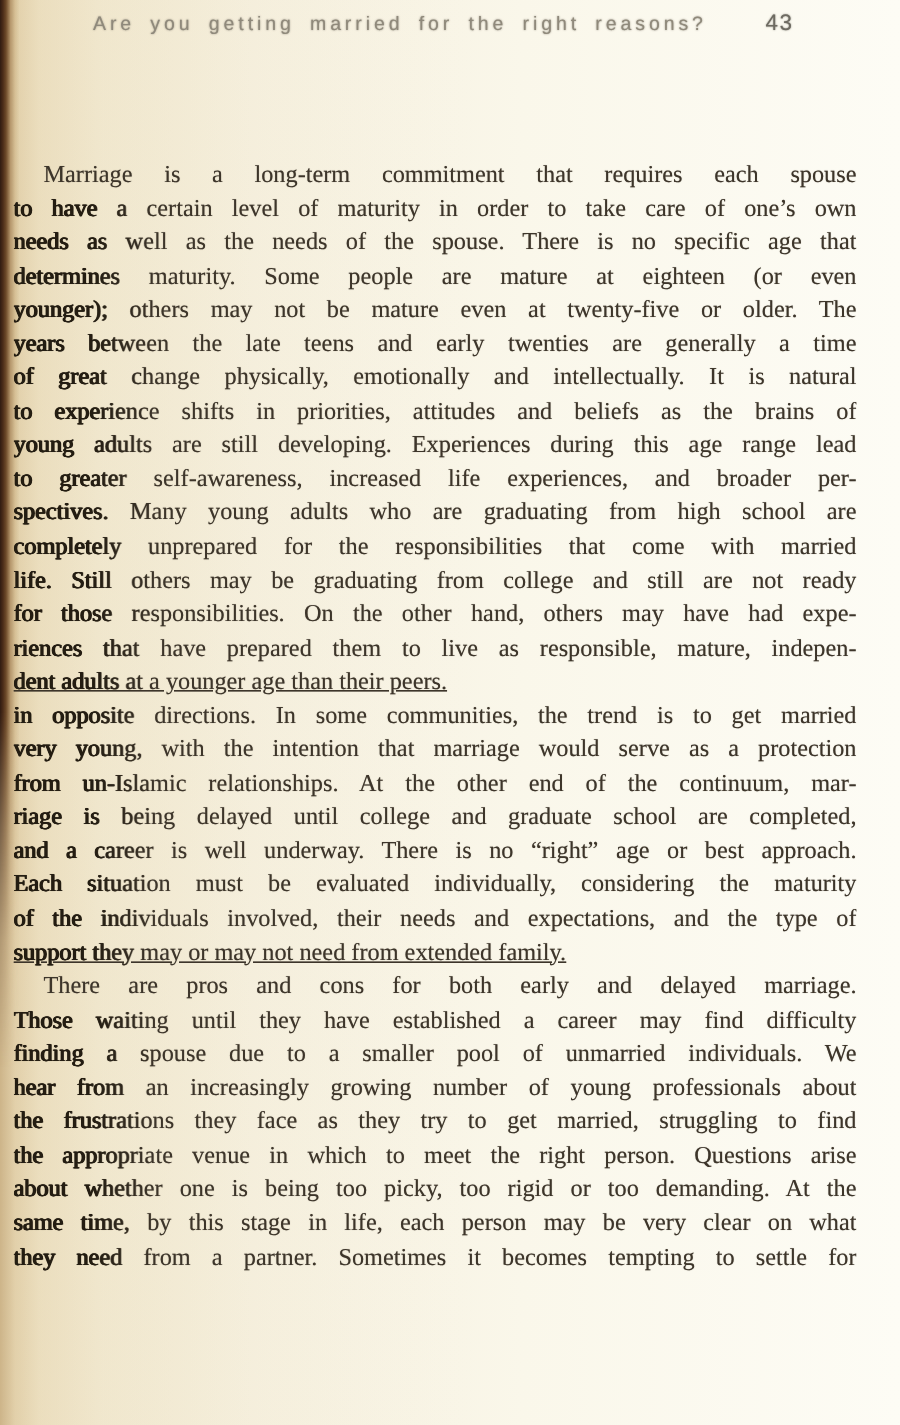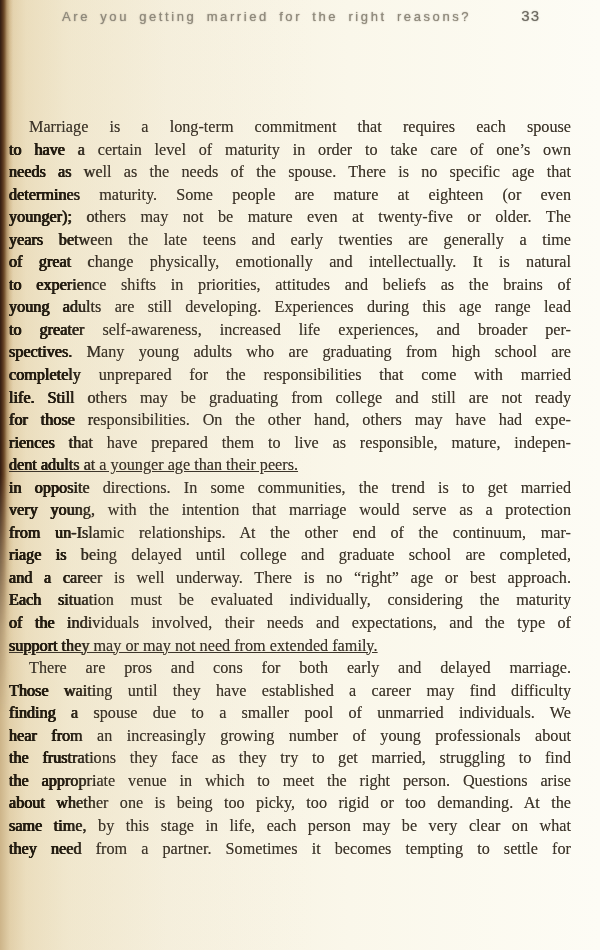--- a/index.html
+++ b/index.html
@@ -30,21 +30,21 @@
       linear-gradient(90deg, #301b11 0px, #4c2d19 2px, #6d4a29 4px,
         #97714422 8px, rgba(150,115,70,0) 13px);
     background: linear-gradient(90deg, #301b11 0px, #4c2d19 2px, #6d4a29 4px,
         rgba(151,113,68,0.55) 7px, rgba(186,152,100,0.30) 10px, rgba(150,115,70,0) 13px);
     -webkit-mask-image: linear-gradient(180deg, #000 0%, #000 50%,
         rgba(0,0,0,0.55) 58%, rgba(0,0,0,0.18) 66%, transparent 75%);
     mask-image: linear-gradient(180deg, #000 0%, #000 50%,
         rgba(0,0,0,0.55) 58%, rgba(0,0,0,0.18) 66%, transparent 75%);
   }
   .page-header {
-    position: absolute; top: 7px; left: 0; right: 4px;
+    position: absolute; top: 7px; left: 0; right: 15px;
     display: flex; align-items: baseline;
     padding-left: 62px; padding-right: 56px;
     font-family: "Liberation Sans", "DejaVu Sans", sans-serif;
   }
   .running-head {
     font-size: 13px;
     letter-spacing: 2.6px;
     word-spacing: 4px;
     color: #8f897b;
     text-shadow: 0 0 1.3px rgba(140,134,120,0.95);
@@ -61,21 +61,21 @@
     position: absolute; top: 50px; left: 14px; margin: 0;
     font-family: "Liberation Sans", "DejaVu Sans", sans-serif;
     font-size: 23px; font-weight: 400;
     letter-spacing: 1.6px; word-spacing: 5px;
     color: #282115;
     -webkit-text-stroke: 0.65px #282115;
     text-shadow: 0 0 0.7px rgba(40,33,21,0.55);
     white-space: nowrap;
   }
   .page-body {
-    position: absolute; top: 116px; left: 9px; width: 562px;
+    position: absolute; top: 105px; left: 9px; width: 562px;
     font-size: 16.2px;
     color: #3d352a;
     text-shadow: 0 0 0.55px rgba(61,53,42,0.55);
   }
   .line {
     position: relative;
     height: 22.55px;
     line-height: 22.55px;
     text-align: justify;
     text-align-last: justify;
@@ -96,21 +96,21 @@
   }
 </style>
 </head>
 <body>
 
 <div class="scan">
   <div class="left-edge"></div>
 
   <div class="page-header">
     <span class="running-head">Are you getting married for the right reasons?</span>
-    <span class="page-number">33</span>
+    <span class="page-number">43</span>
   </div>
 
 
   <div class="page-body">
       <div class="line first">
         <span class="base">Marriage is a long-term commitment that requires each spouse</span>
       </div>
       <div class="line">
         <span class="base">to have a certain level of maturity in order to take care of one’s own</span>
         <span class="ink" aria-hidden="true">to have a certain level of maturity in order to take care of one’s own</span>

